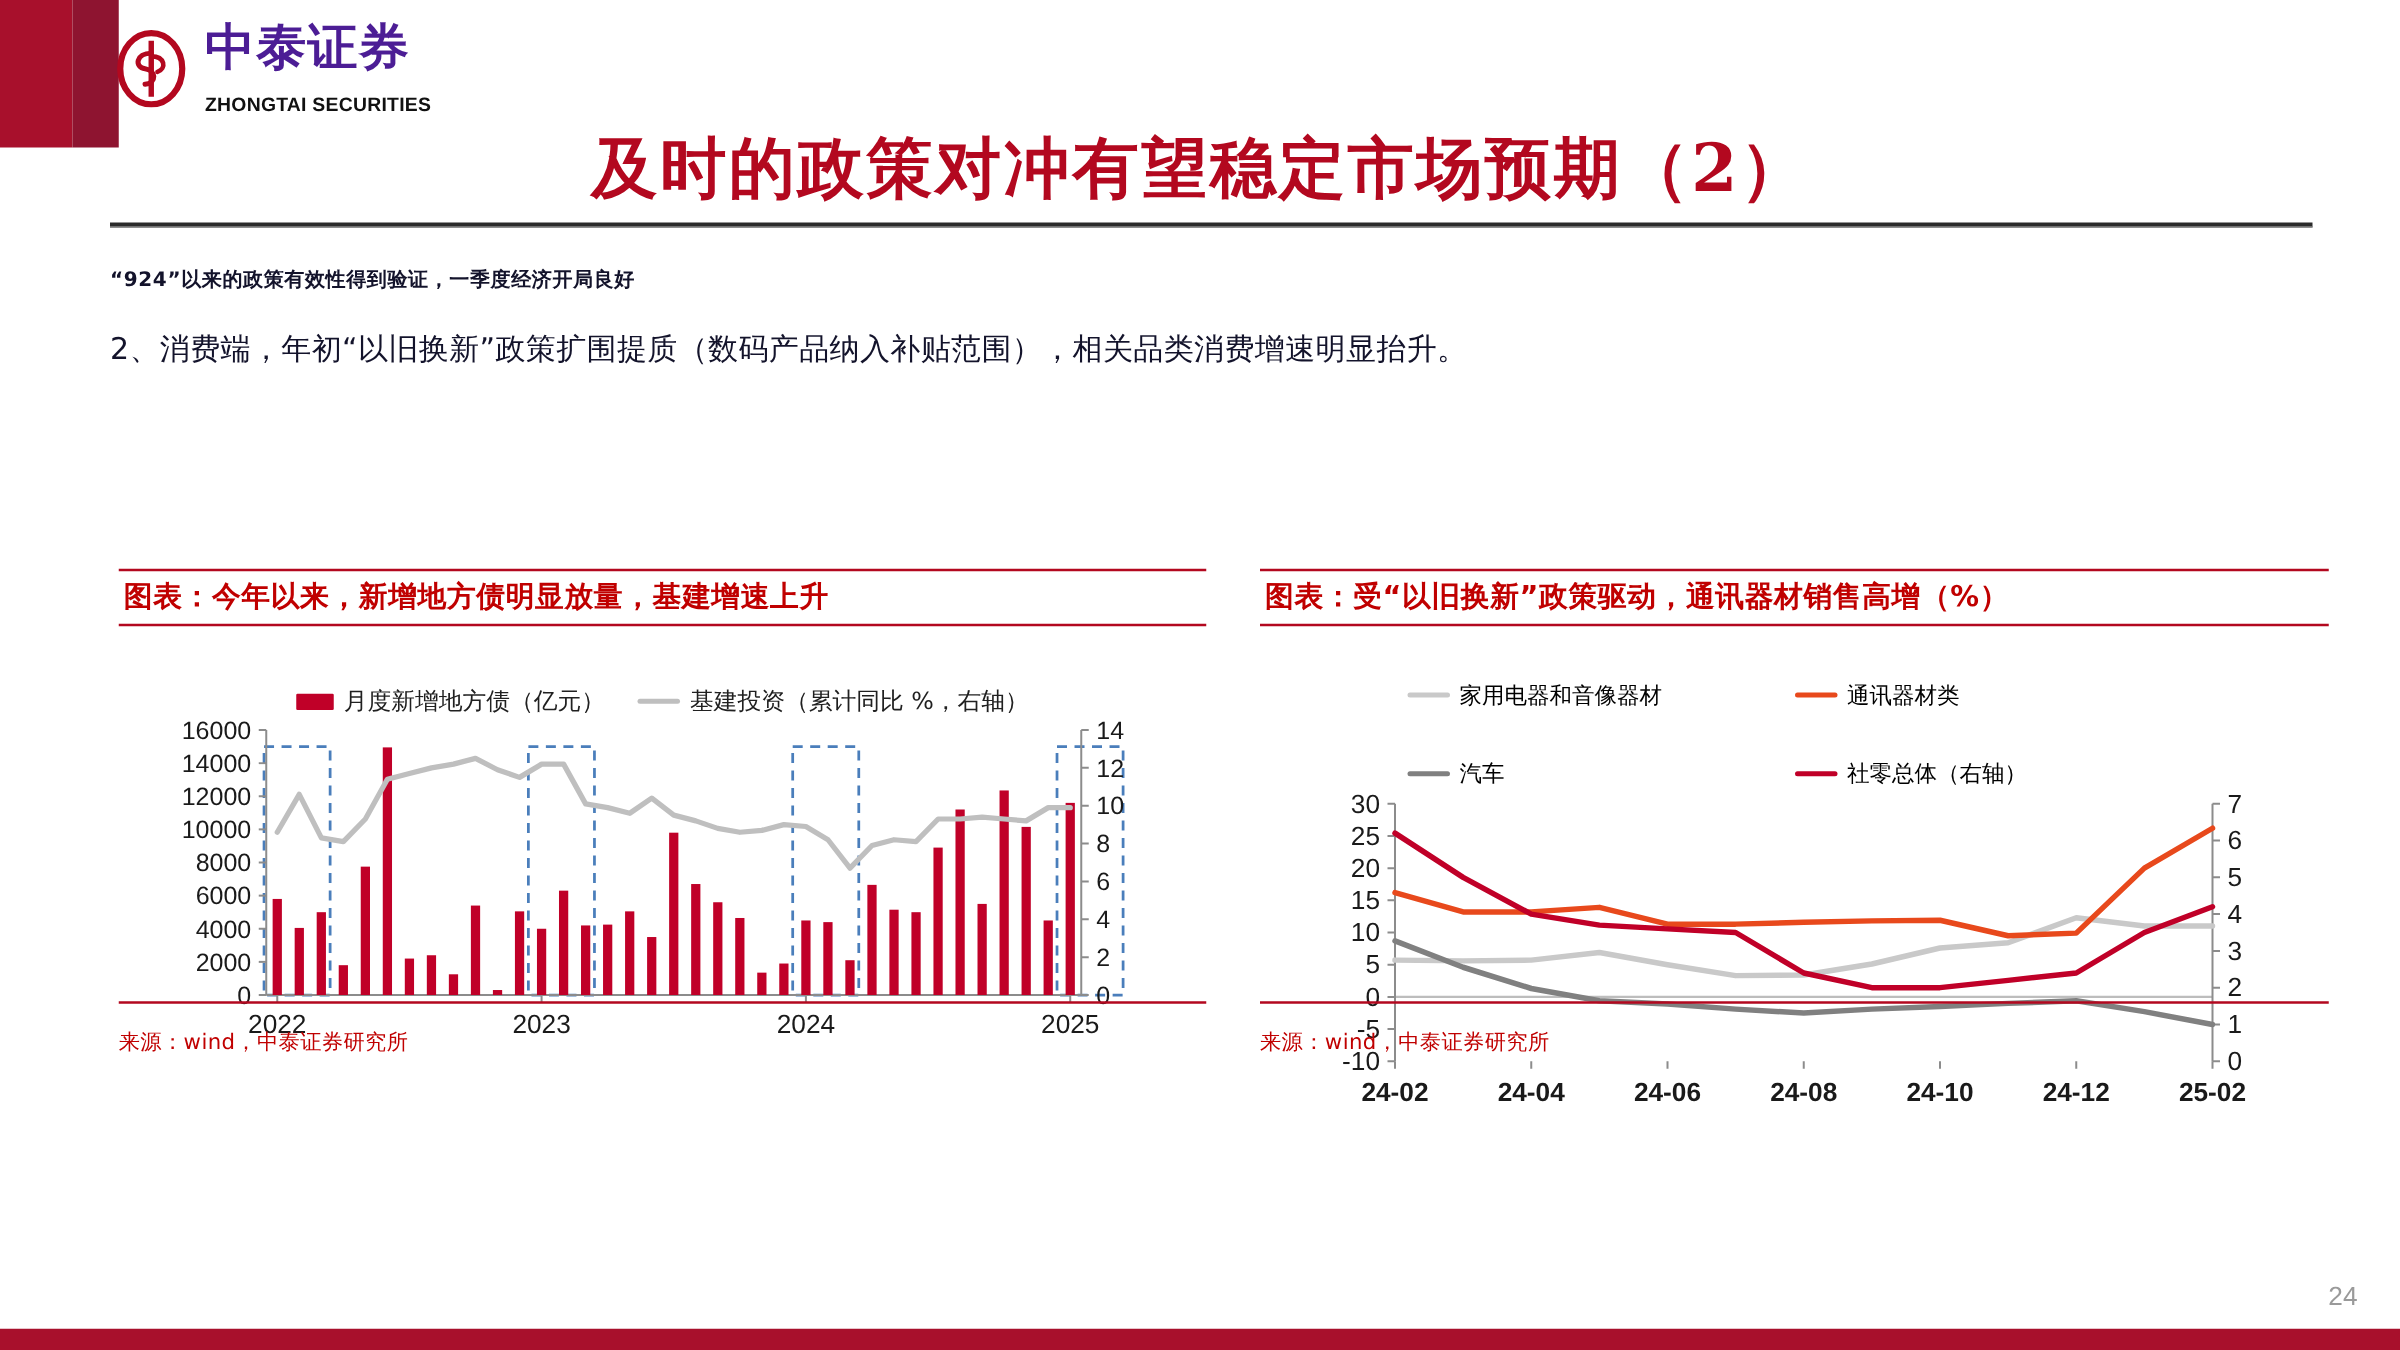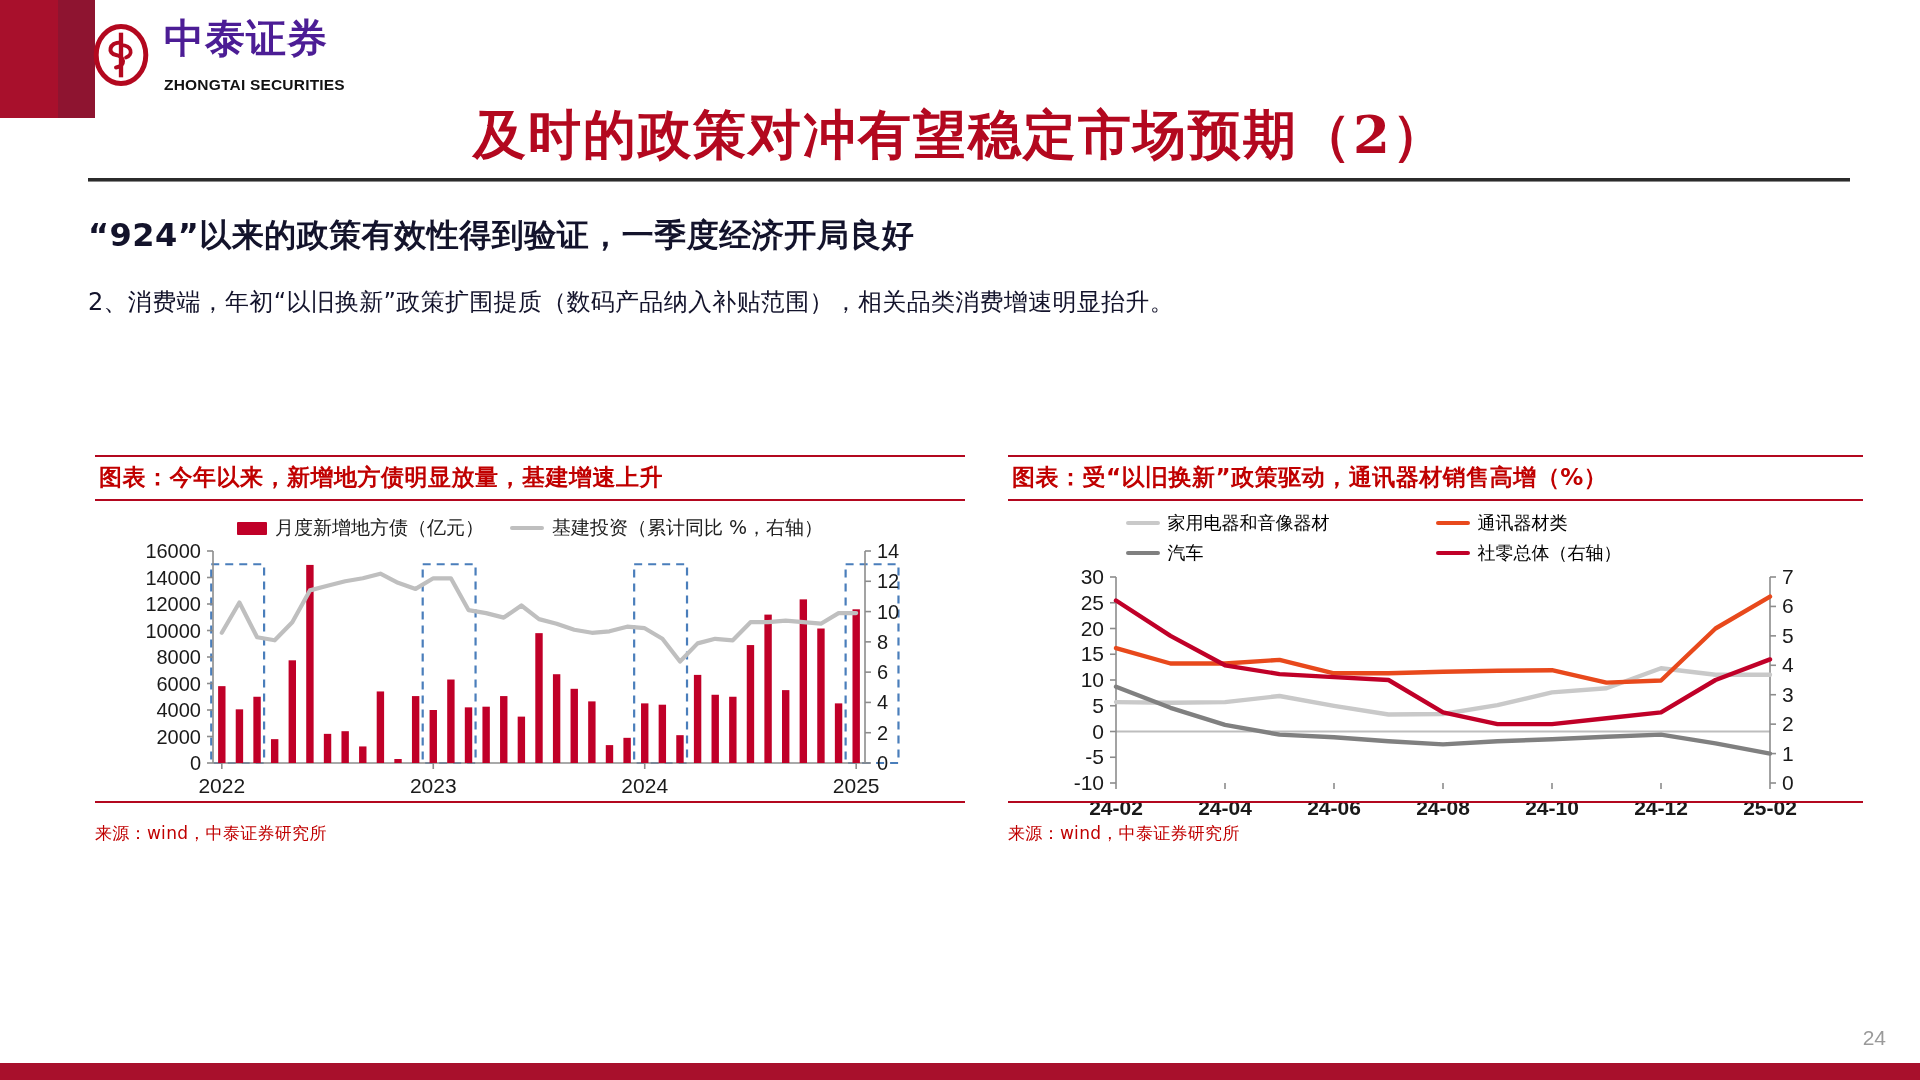--- a/index.html
+++ b/index.html
@@ -74,21 +74,21 @@
   }
 
   
   #body-text {
     position: absolute;
     left: 88px; right: 70px; top: 198px;
     color: #1a1a2e;
   }
   .lead {
     font-family: "DejaVu Sans", sans-serif;
-    font-size: 32px;
+    font-size: 16px;
     font-weight: bold;
     color: #13132b;
     margin: 16px 0 22px 0;
     letter-spacing: 0.5px;
   }
   .para {
     font-family: "DejaVu Sans", sans-serif;
     font-size: 24px;
     color: #13132b;
     line-height: 1.85;
@@ -136,21 +136,21 @@
   
   .legend-row {
     display: flex;
     align-items: center;
     justify-content: center;
     gap: 26px;
     font-family: "DejaVu Sans", sans-serif;
     font-size: 19px;
     color: #202020;
   }
-  .legend-item { display: flex; align-items: center; gap: 8px; white-space: nowrap; }
+  .legend-item { display: flex; align-items: center; gap: 8px; white-space: nowrap; margin-top: 33px; }
   .swatch-bar { width: 30px; height: 13px; border-radius: 1px; }
   .swatch-line { width: 34px; height: 4px; border-radius: 2px; }
 
   #legend-left { margin-top: 14px; }
   #legend-right {
     margin-top: 10px;
     display: grid;
     grid-template-columns: 310px 310px;
     row-gap: 6px;
     justify-content: center;

